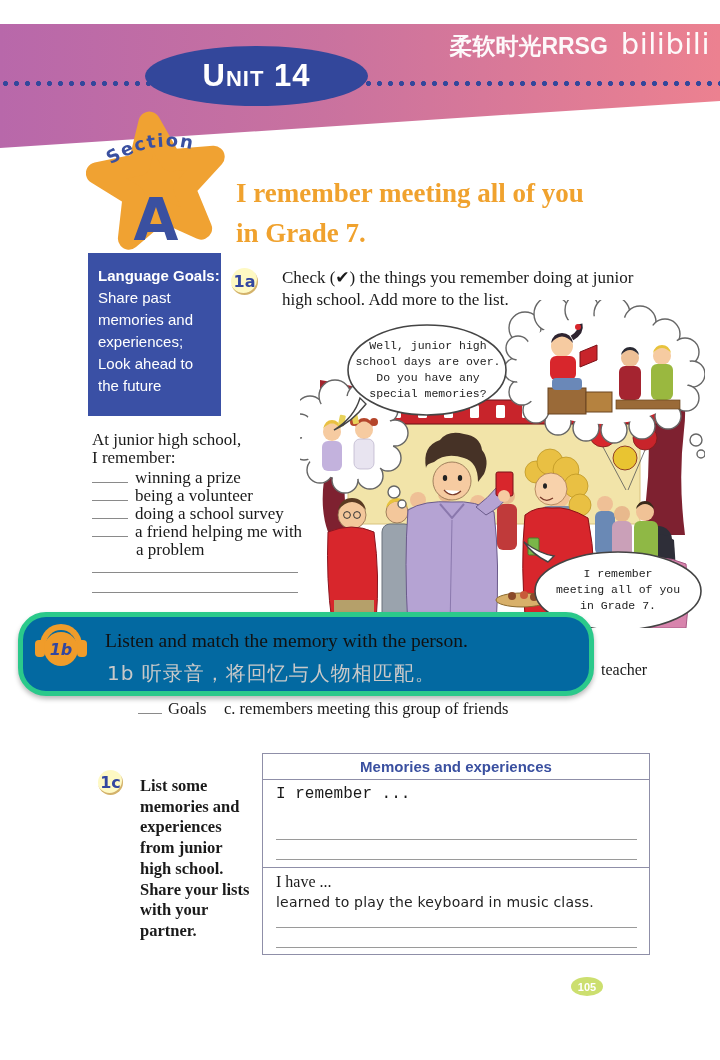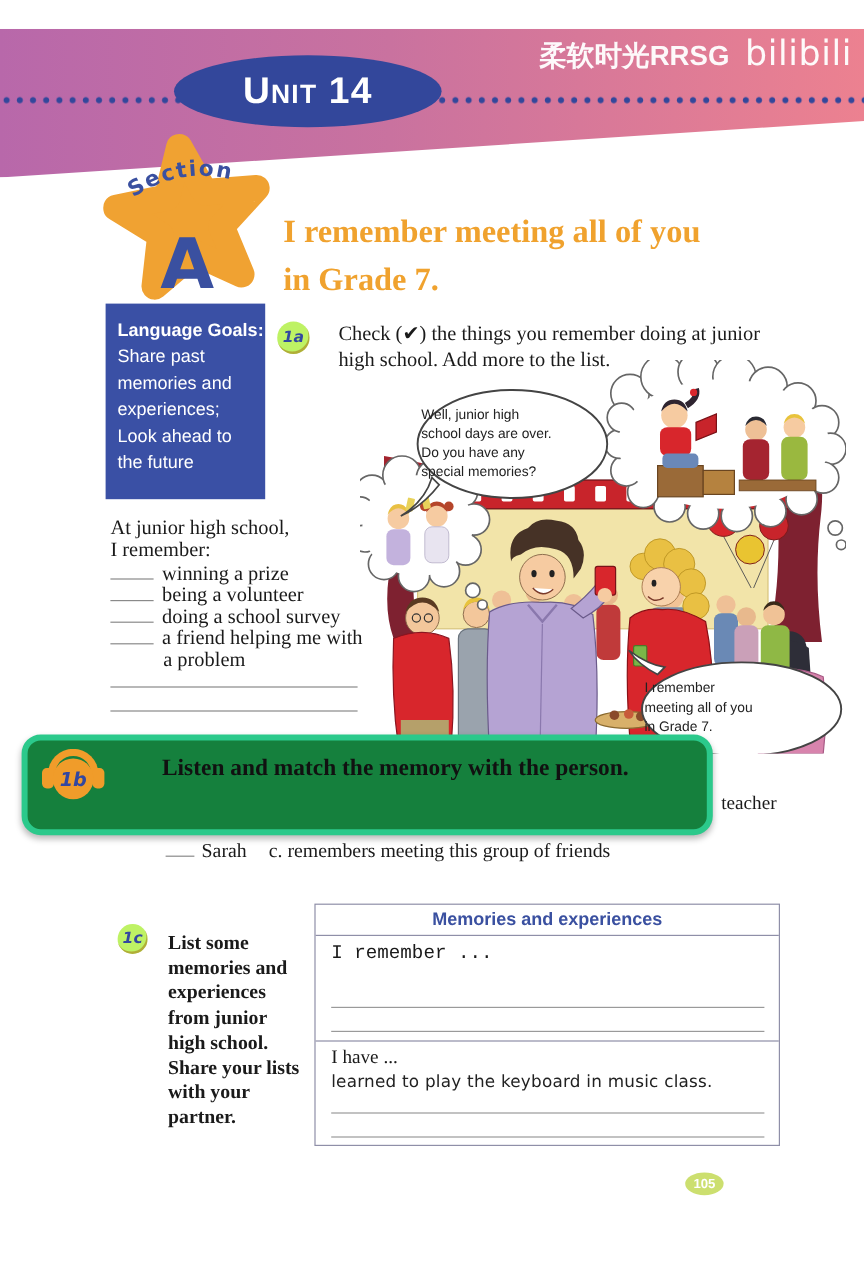--- a/index.html
+++ b/index.html
@@ -20,33 +20,33 @@
   .watermark{right:10px;top:27px;display:flex;align-items:baseline;gap:13px;color:#fff;opacity:.96;}
   .wm-text{font-family:"Liberation Sans",sans-serif;font-weight:bold;font-size:23px;text-align:right;}
   .wm-logo{font-family:"DejaVu Sans",sans-serif;font-weight:normal;font-size:29px;letter-spacing:.5px;}
   
   .heading{left:236px;top:173px;width:450px;font-weight:bold;font-size:27px;line-height:40px;color:#f0a22e;}
   .goals{left:88px;top:253px;width:133px;height:163px;background:#3a50a5;color:#fff;
          font-family:"Liberation Sans",sans-serif;font-size:15px;line-height:22px;
          padding:12px 0 0 10px;box-sizing:border-box;}
   .goals .t{font-weight:bold;}
   
-  .badge{background:#bef264;color:#3347a0;border-radius:50%;width:27px;height:27px;
+  .badge{background:#fef9c3;color:#3347a0;border-radius:50%;width:27px;height:27px;
          display:flex;align-items:center;justify-content:center;
-         font-family:"DejaVu Sans",sans-serif;font-weight:bold;font-style:italic;font-size:13px;
+         font-family:"DejaVu Sans",sans-serif;font-weight:bold;font-size:16px;
          box-shadow:inset -1px -2px 0 rgba(160,90,0,.45);}
   .instr{font-weight:normal;font-size:17px;line-height:22px;}
   
   .mlist{font-size:17px;}
   .blank{display:inline-block;width:36px;height:14px;border-bottom:1.3px solid #8a8a8a;margin-right:7px;}
   .wline{height:0;border-bottom:1.3px solid #8a8a8a;}
   
-  .gbox{left:18px;top:612px;width:566px;height:74px;background:#15803d;border:5px solid #2bc98b;
-        border-radius:16px;box-shadow:0 3px 5px rgba(0,0,0,.28);z-index:30;}
-  .gbox-title{position:absolute;left:82px;top:13px;font-weight:bold;font-size:19.5px;color:#111;margin-left:30px;}
+  .gbox{left:18px;top:612px;width:566px;height:74px;background:#0369a1;border:5px solid #2bc98b;
+        border-radius:28px;box-shadow:0 3px 5px rgba(0,0,0,.28);z-index:30;}
+  .gbox-title{position:absolute;left:82px;top:13px;font-weight:normal;font-size:19.5px;color:#111;}
   .gbox-sub{position:absolute;left:84px;top:43px;font-family:"DejaVu Sans",sans-serif;
             font-size:20px;color:#c9c9c9;letter-spacing:1px;}
   .hp{position:absolute;left:12px;top:6px;width:50px;height:46px;}
   .hp .band{position:absolute;left:5px;top:1px;width:30px;height:17px;border:6px solid #f09c2a;
             border-bottom:none;border-radius:22px 22px 0 0;}
   .hp .padl{position:absolute;left:0;top:17px;width:10px;height:17px;background:#f09c2a;border-radius:4px;}
   .hp .padr{position:absolute;left:42px;top:17px;width:10px;height:17px;background:#f09c2a;border-radius:4px;}
   .hp .c{position:absolute;left:9px;top:9px;width:34px;height:34px;background:#f09c2a;border-radius:50%;
          display:flex;align-items:center;justify-content:center;color:#3347a0;
          font-family:"DejaVu Sans",sans-serif;font-weight:bold;font-style:italic;font-size:16px;}
@@ -59,22 +59,22 @@
   
   .mtable{left:262px;top:753px;width:388px;height:202px;border:1.5px solid #8f8fa8;box-sizing:border-box;background:#fff;}
   .mtable .hd{position:absolute;left:0;top:0;width:100%;height:26px;border-bottom:1.5px solid #8f8fa8;
               box-sizing:border-box;display:flex;align-items:center;justify-content:center;
               font-family:"Liberation Sans",sans-serif;font-weight:bold;font-size:15px;color:#3a50a0;}
   .mtable .div{position:absolute;left:0;top:113px;width:100%;border-top:1.5px solid #8f8fa8;}
   .prompt{position:absolute;left:13px;font-size:16px;}
   .hand{position:absolute;left:13px;font-family:"DejaVu Sans",sans-serif;font-size:14px;color:#222;letter-spacing:.2px;}
   .tline{position:absolute;left:13px;width:361px;height:0;border-bottom:1.2px solid #9a9a9a;}
   
-  .btxt{font-family:Liberation Sans, sans-serif;font-size:11.5px;line-height:16px;color:#222;
-        z-index:5;}
+  .btxt{font-family:Liberation Mono, monospace;font-size:11.5px;line-height:16px;color:#222;
+        text-align:center;z-index:5;}
   .teacher{left:601px;top:661px;font-size:16px;z-index:2;}
   .pagenum{left:571px;top:977px;width:32px;height:19px;background:#ccdf6f;border-radius:50%;
            display:flex;align-items:center;justify-content:center;color:#fff;
            font-family:"Liberation Sans",sans-serif;font-weight:bold;font-size:11px;}
 </style>
 </head>
 <body>
 
 <div class="page">
 
@@ -345,25 +345,26 @@
   <div class="abs teacher">teacher</div>
 
   <div class="abs gbox">
     <div class="hp">
       <div class="band"></div>
       <div class="padl"></div>
       <div class="padr"></div>
       <div class="c">1b</div>
     </div>
     <div class="gbox-title">Listen and match the memory with the person.</div>
+    <div class="gbox-sub">1b 听录音，将回忆与人物相匹配。</div>
   </div>
 
   <div class="abs mrow" style="top:699px;">
     <span class="blank"></span>
-    <span class="nm">Sarah</span>
+    <span class="nm">Goals</span>
     <span>c. remembers meeting this group of friends</span>
   </div>
 
   <div class="abs badge" style="left:98px;top:770px;width:25px;height:25px;">1c</div>
   <div class="abs c1c">
     <div>List some</div>
     <div>memories and</div>
     <div>experiences</div>
     <div>from junior</div>
     <div>high school.</div>

